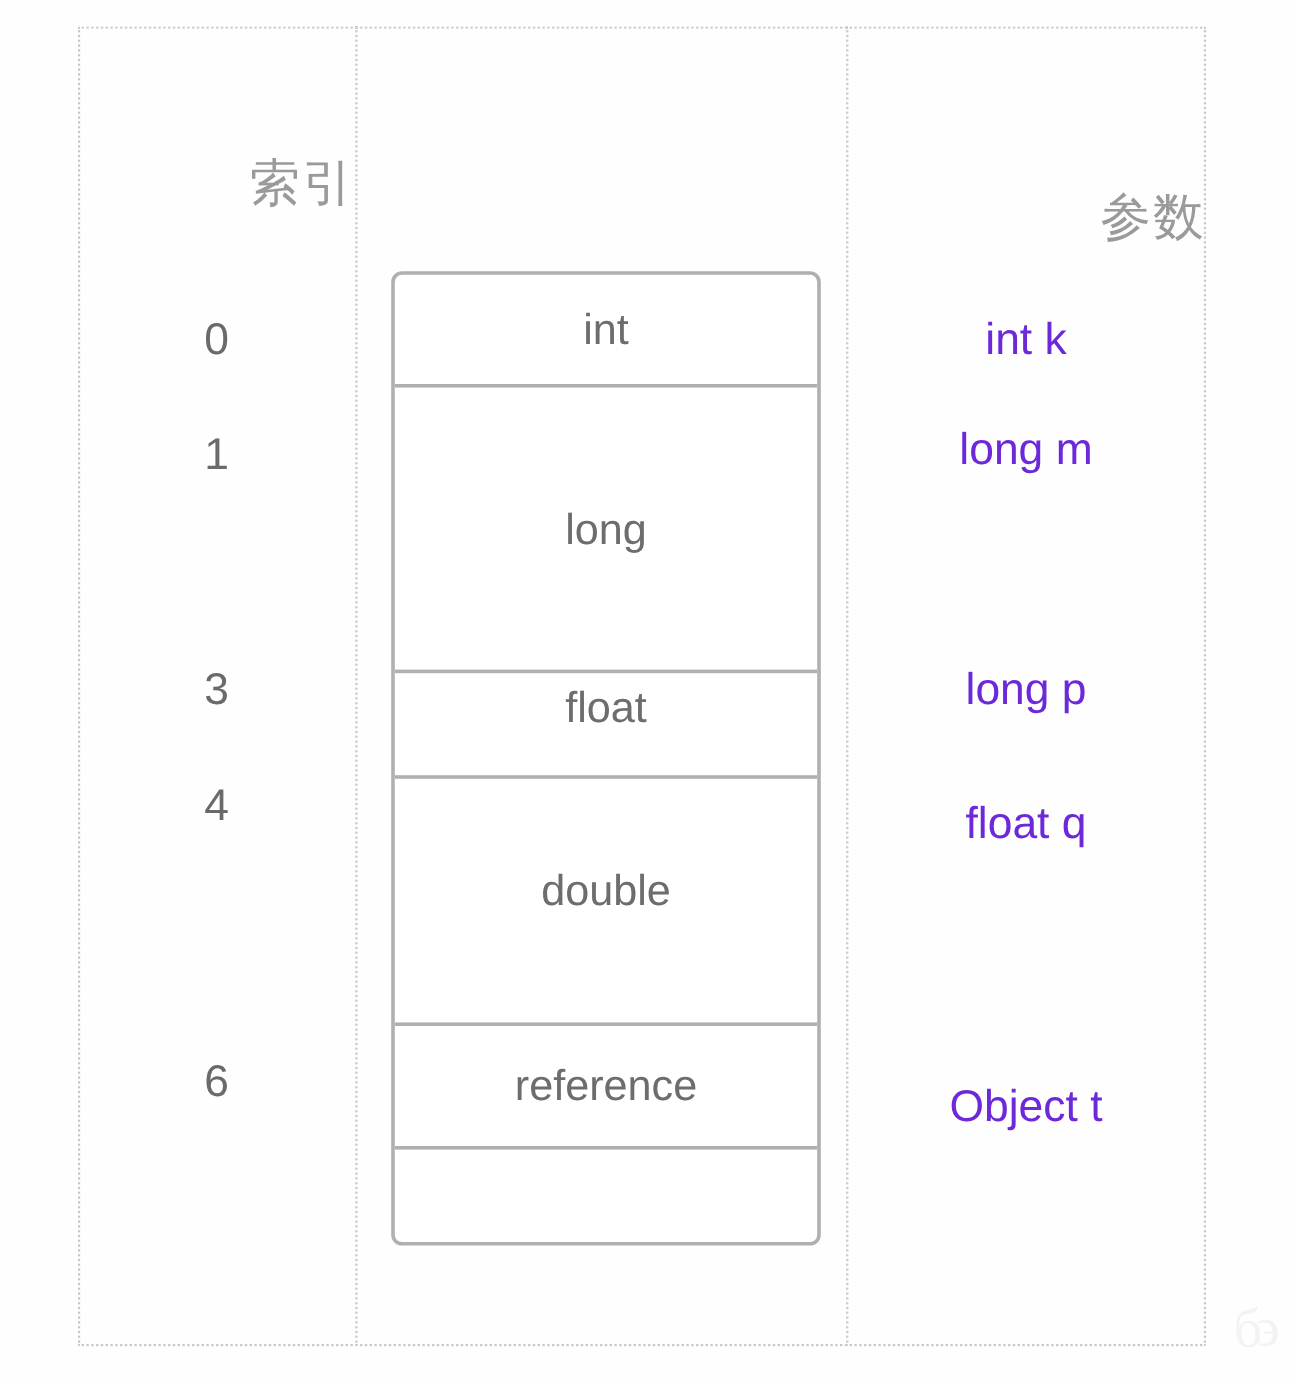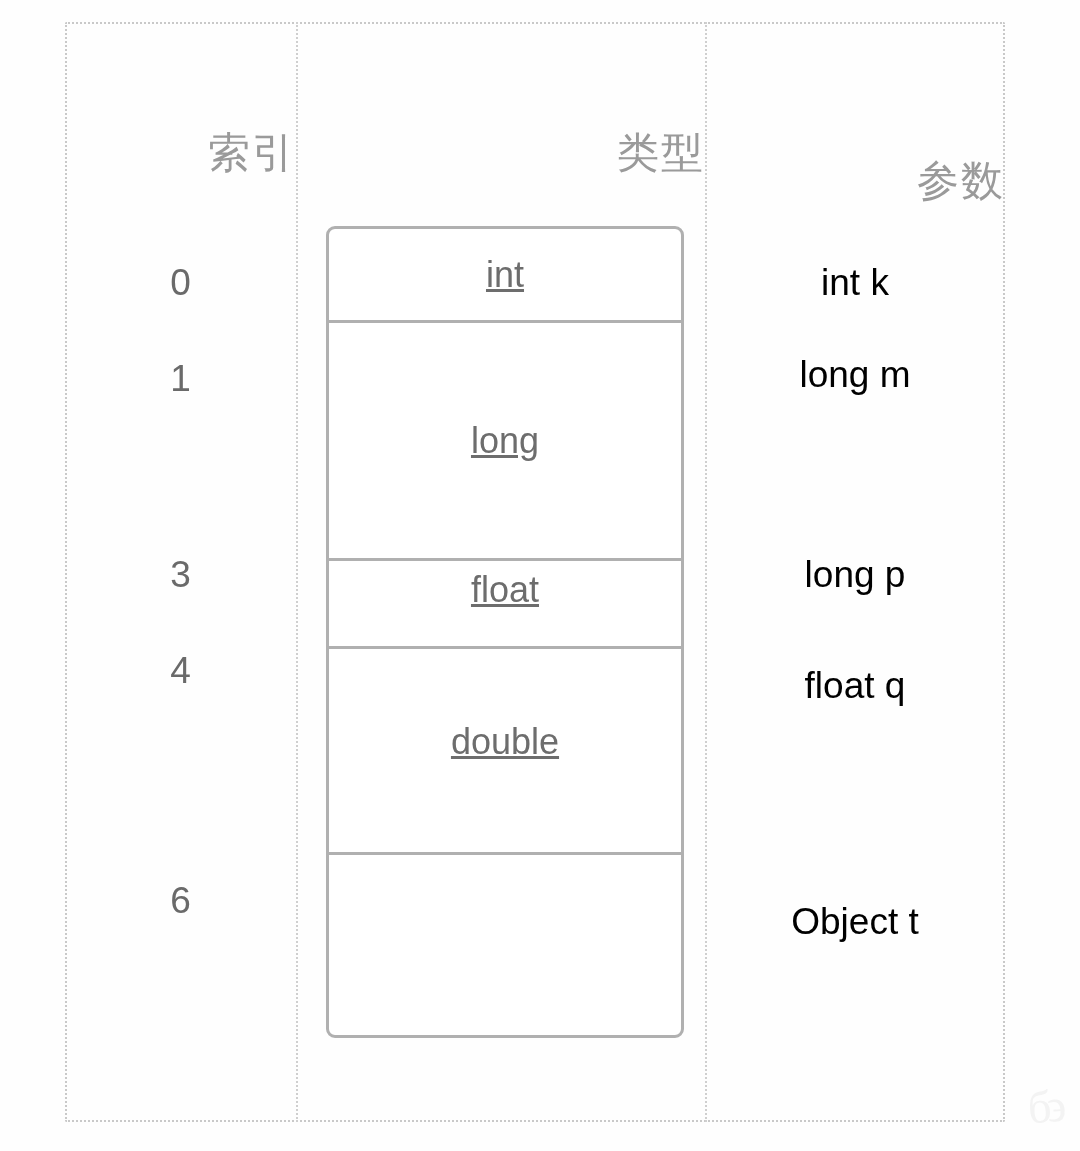--- a/index.html
+++ b/index.html
@@ -86,29 +86,29 @@
     width: 100%;
     box-sizing: border-box;
     display: flex;
     align-items: center;
     justify-content: center;
     color: #6d6d6d;
     font-size: 36px;
     border-bottom: 3px solid #b0b0b0;
   }
   .slot.last { border-bottom: none; }
-  .slot-label { pointer-events: none; text-decoration: underline; }
+  .slot-label { pointer-events: none; }
 
   
   .param-cell {
     position: absolute;
     left: 705px;
     width: 300px;
     text-align: center;
-    color: #000000;
+    color: #6d28d9;
     font-size: 37px;
     white-space: nowrap;
     user-select: none;
   }
 
   
   .watermark {
     position: absolute;
     right: 18px;
     bottom: 18px;
@@ -123,21 +123,20 @@
 </head>
 <body>
 
 <div id="stage">
 
   <div class="outer-frame"></div>
   <div class="col-divider d1"></div>
   <div class="col-divider d2"></div>
 
   <div class="col-header h-index">索引</div>
-  <div class="col-header h-type">类型</div>
   <div class="col-header h-param">参数</div>
 
   <div id="index-layer">
       <div class="index-cell" style="top: 262px;">0</div>
       <div class="index-cell" style="top: 358px;">1</div>
       <div class="index-cell" style="top: 554px;">3</div>
       <div class="index-cell" style="top: 650px;">4</div>
       <div class="index-cell" style="top: 880px;">6</div>
     </div>
 
@@ -147,20 +146,23 @@
       </div>
       <div class="slot" style="top: 94px; height: 238px;">
         <span class="slot-label">long</span>
       </div>
       <div class="slot" style="top: 304px; height: 116px;">
         <span class="slot-label">float</span>
       </div>
       <div class="slot" style="top: 402px; height: 224px;">
         <span class="slot-label">double</span>
       </div>
+      <div class="slot" style="top: 626px; height: 103px;">
+        <span class="slot-label">reference</span>
+      </div>
       <div class="slot last" style="top: 729px; height: 80px;">
         <span class="slot-label"></span>
       </div>
     </div>
 
   <div id="param-layer">
       <div class="param-cell" style="top: 262px;">int k</div>
       <div class="param-cell" style="top: 354px;">long m</div>
       <div class="param-cell" style="top: 554px;">long p</div>
       <div class="param-cell" style="top: 665px;">float q</div>

